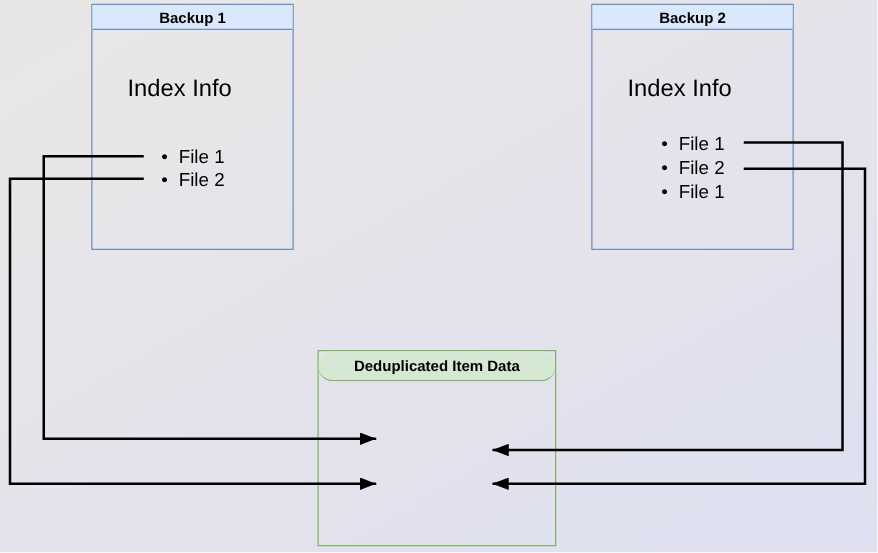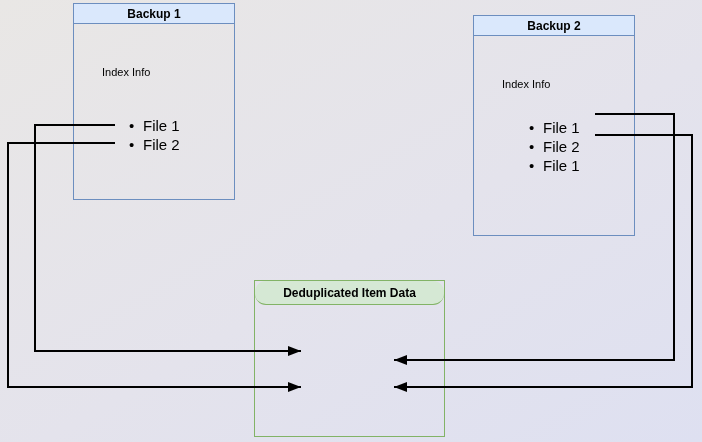--- a/index.html
+++ b/index.html
@@ -36,21 +36,21 @@
     border-bottom: 1px solid var(--node-border-blue, #6c8ebf);
   }
   .node.green .node-header {
     height: 24px; line-height: 24px;
     background: var(--node-header-green, #d5e8d4);
     border-bottom: 1px solid var(--node-border-green, #82b366);
     border-radius: 11px;
   }
   .node-subtitle {
     position: absolute;
-    font-size: 11px;
+    font-size: 19px;
     line-height: 18px;
     white-space: nowrap;
   }
   ul.item-list {
     position: absolute;
     margin: 0;
     padding: 0;
     list-style: none;
     font-size: 15px;
   }
@@ -88,21 +88,21 @@
 
   <div class="node blue" style="left:73px; top:3px; width:162px; height:197px;">
     <div class="node-header">Backup 1</div>
     <div class="node-subtitle" style="left:28px; top:59px;">Index Info</div>
     <ul class="item-list lh19" style="left:69px; top:112px;">
       <li>File 1</li>
       <li>File 2</li>
     </ul>
   </div>
 
-  <div class="node blue" style="left:473px; top:3px; width:162px; height:221px;margin-top:12px;">
+  <div class="node blue" style="left:473px; top:3px; width:162px; height:197px;">
     <div class="node-header">Backup 2</div>
     <div class="node-subtitle" style="left:28px; top:59px;">Index Info</div>
     <ul class="item-list lh19" style="left:69px; top:102px;">
       <li>File 1</li>
       <li>File 2</li>
       <li>File 1</li>
     </ul>
   </div>
 
   <div class="node green" style="left:254px; top:280px; width:191px; height:157px;">

